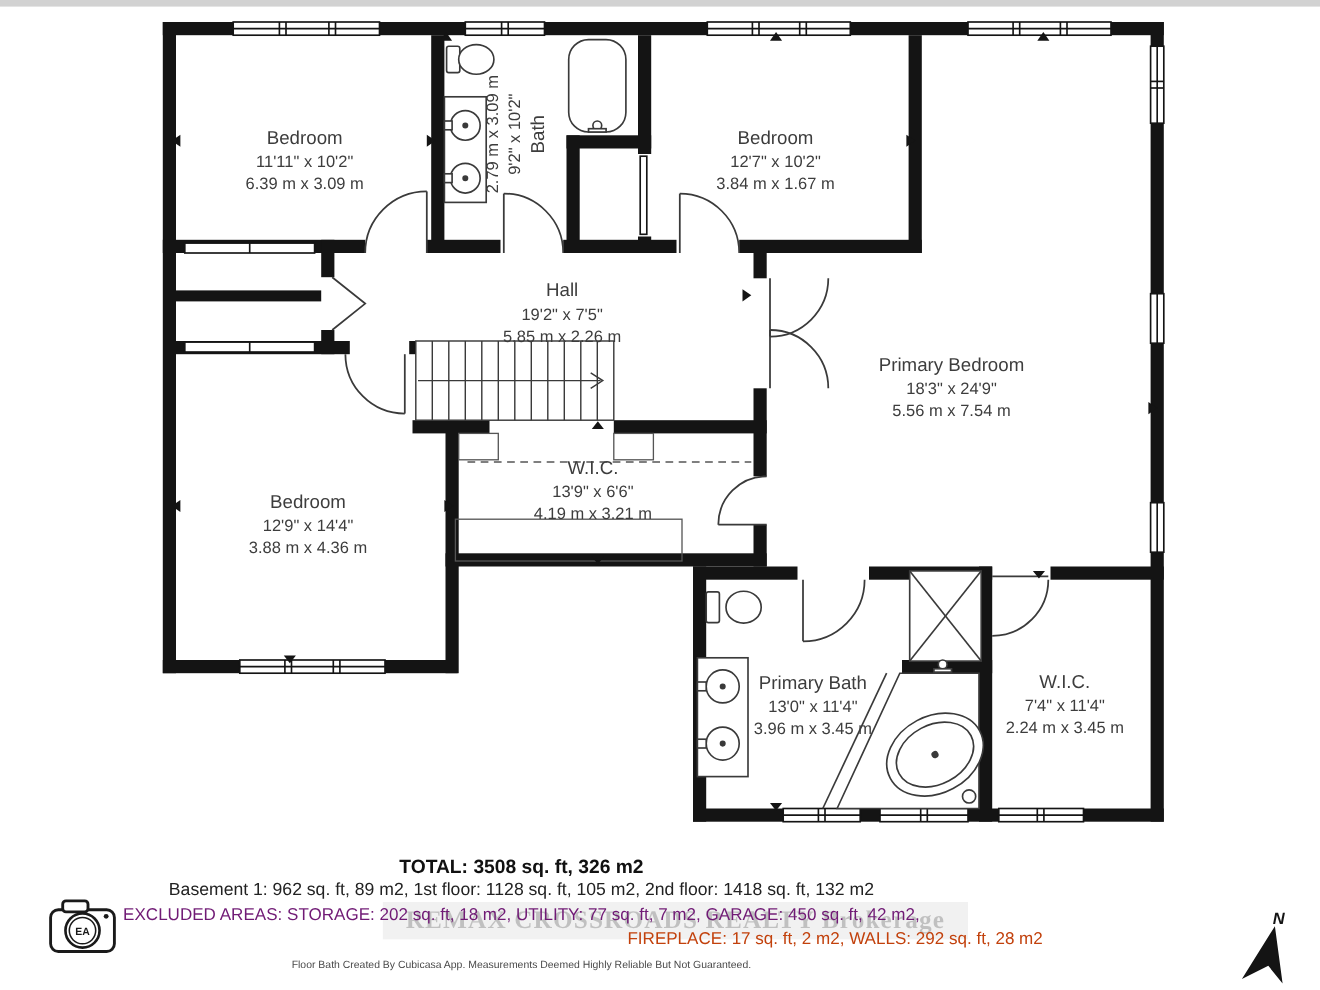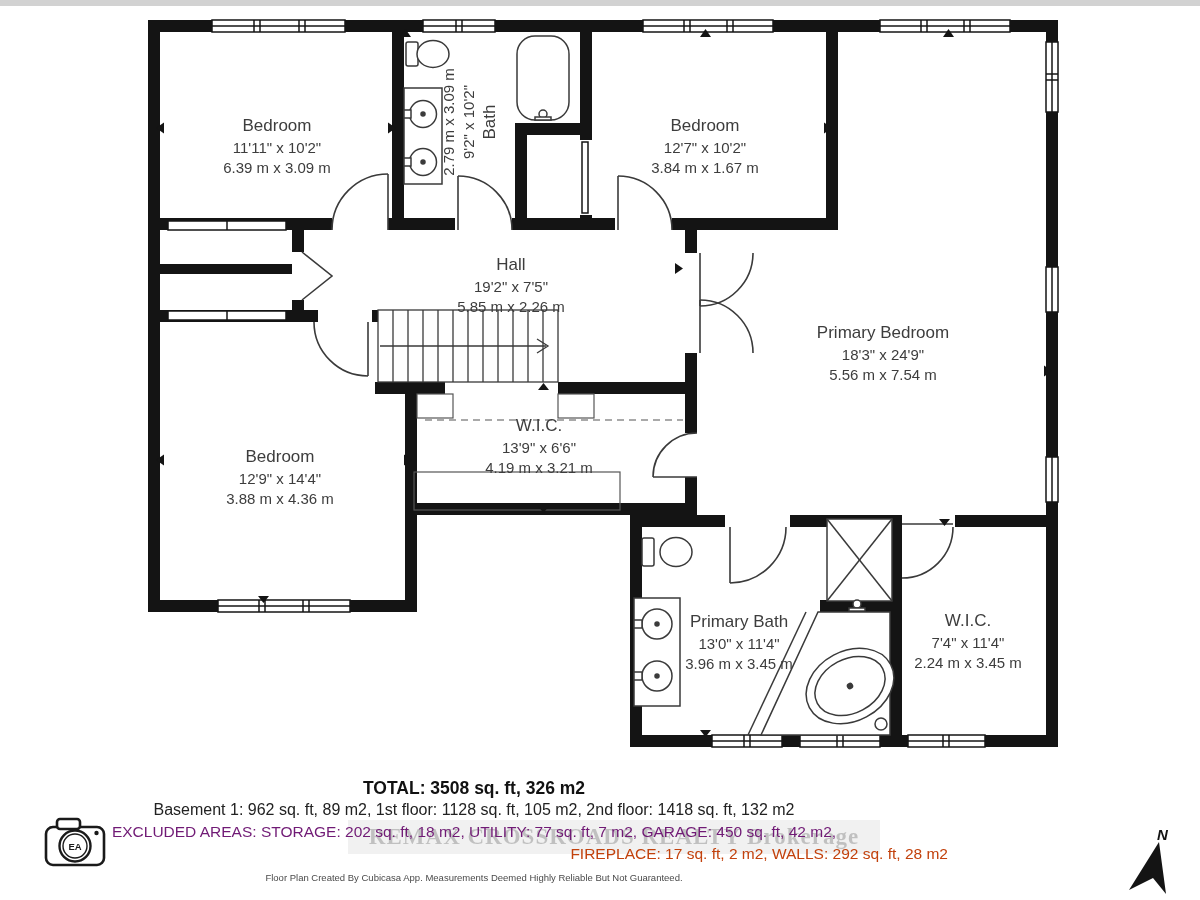--- a/index.html
+++ b/index.html
@@ -323,21 +323,21 @@
     <div class="dim">12'7" x 10'2"</div>
     <div class="dim">3.84 m x 1.67 m</div>
   </div>
 
   <div class="room-label" style="left:511px;top:285px;">
     <div class="name">Hall</div>
     <div class="dim">19'2" x 7'5"</div>
     <div class="dim">5.85 m x 2.26 m</div>
   </div>
 
-  <div class="room-label" style="left:865px;top:353px;margin-left:18px;">
+  <div class="room-label" style="left:865px;top:353px;">
     <div class="name">Primary Bedroom</div>
     <div class="dim">18'3" x 24'9"</div>
     <div class="dim">5.56 m x 7.54 m</div>
   </div>
 
   <div class="room-label" style="left:280px;top:477px;">
     <div class="name">Bedroom</div>
     <div class="dim">12'9" x 14'4"</div>
     <div class="dim">3.88 m x 4.36 m</div>
   </div>
@@ -358,14 +358,14 @@
     <div class="name">W.I.C.</div>
     <div class="dim">7'4" x 11'4"</div>
     <div class="dim">2.24 m x 3.45 m</div>
   </div>
 
   <div id="watermark">REMAX CROSSROADS REALTY Brokerage</div>
   <div id="f-total" class="footer-line">TOTAL: 3508 sq. ft, 326 m2</div>
   <div id="f-floors" class="footer-line">Basement 1: 962 sq. ft, 89 m2, 1st floor: 1128 sq. ft, 105 m2, 2nd floor: 1418 sq. ft, 132 m2</div>
   <div id="f-ex1" class="footer-line">EXCLUDED AREAS: STORAGE: 202 sq. ft, 18 m2, UTILITY: 77 sq. ft, 7 m2, GARAGE: 450 sq. ft, 42 m2,</div>
   <div id="f-ex2" class="footer-line">FIREPLACE: 17 sq. ft, 2 m2, WALLS: 292 sq. ft, 28 m2</div>
-  <div id="f-credit" class="footer-line">Floor Plan Created By Cubicasa App. Measurements Deemed Highly Reliable But Not Guaranteed.</div>
+  <div id="f-credit" class="footer-line">Floor Bath Created By Cubicasa App. Measurements Deemed Highly Reliable But Not Guaranteed.</div>
 </div>
 
 </body></html>

